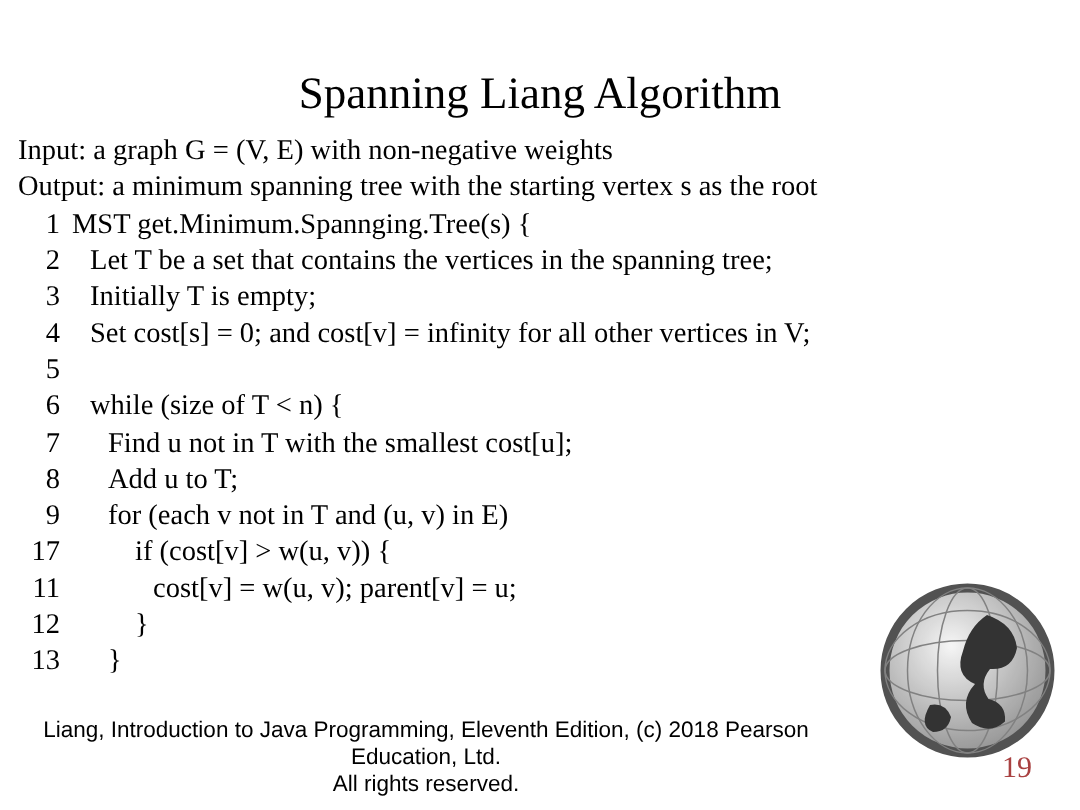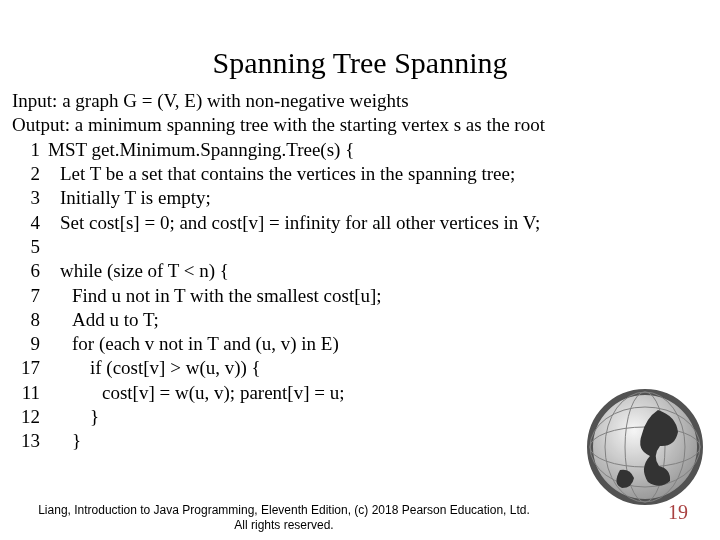--- a/index.html
+++ b/index.html
@@ -38,21 +38,21 @@
   .indent2 { padding-left: 24px; }
   .indent3 { padding-left: 42px; }
   .indent4 { padding-left: 54px; }
   .footer {
     position: absolute;
     bottom: 8px;
     left: 0;
     width: 568px;
     text-align: center;
     font-family: Arial, Helvetica, sans-serif;
-    font-size: 12px;
+    font-size: 15px;
     line-height: 1.2;
     color: #000;
   }
   .pagenum {
     position: absolute;
     right: 32px;
     bottom: 16px;
     font-family: "Times New Roman", serif;
     font-size: 20px;
     color: #a94141;
@@ -64,21 +64,21 @@
     width: 130px;
     height: 130px;
     opacity: 0.92;
   }
 </style>
 </head>
 <body>
 
 <div class="title">
   <br>
-  <span>Spanning Tree Spanning</span>
+  <span>Spanning Liang Algorithm</span>
 </div>
 
 <div class="body">
   <div>Input: a graph G = (V, E) with non-negative weights</div>
   <div>Output: a minimum spanning tree with the starting vertex s as the root</div>
 
   <div class="algline">
       <span class="ln">1</span>
       <span class="indent0">MST get.Minimum.Spannging.Tree(s) {</span>
     </div>

